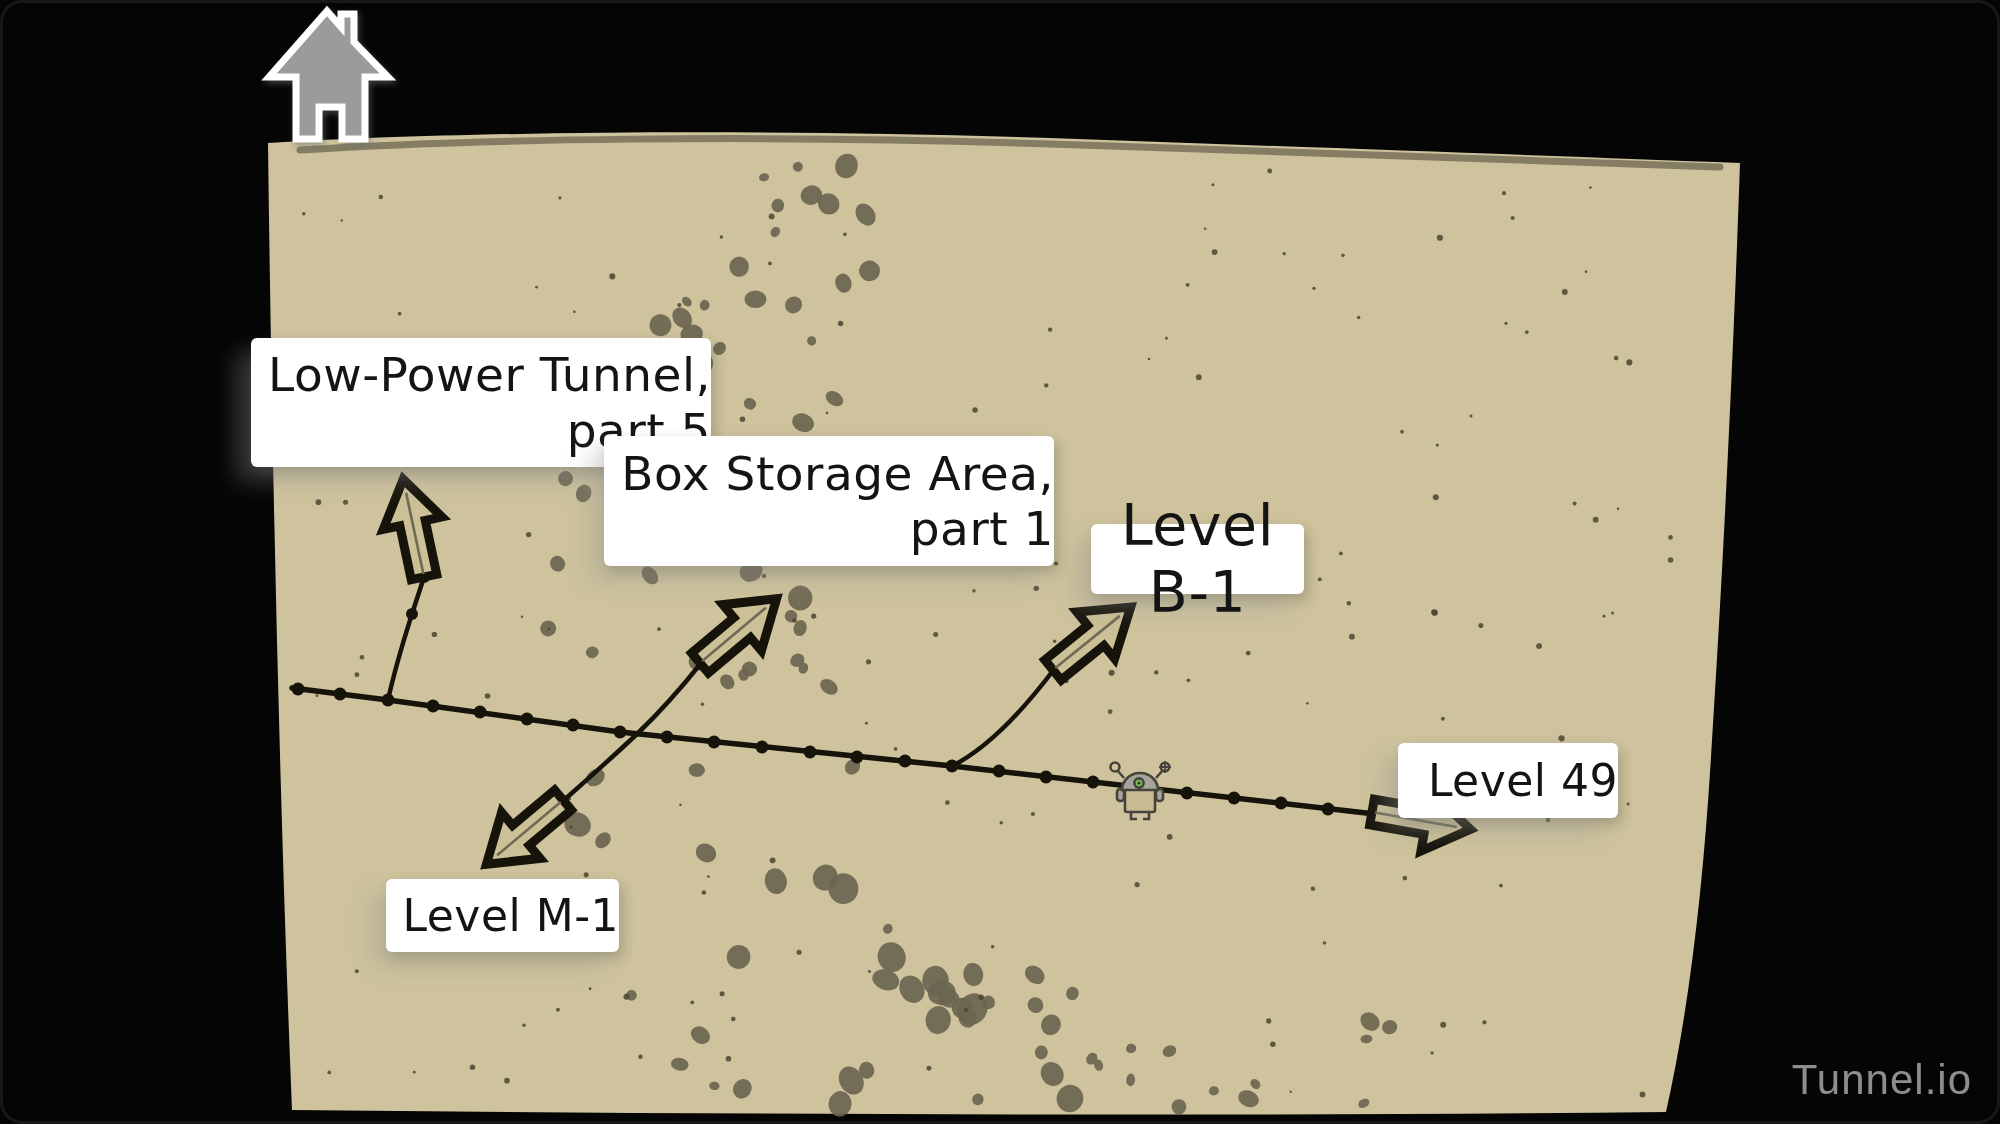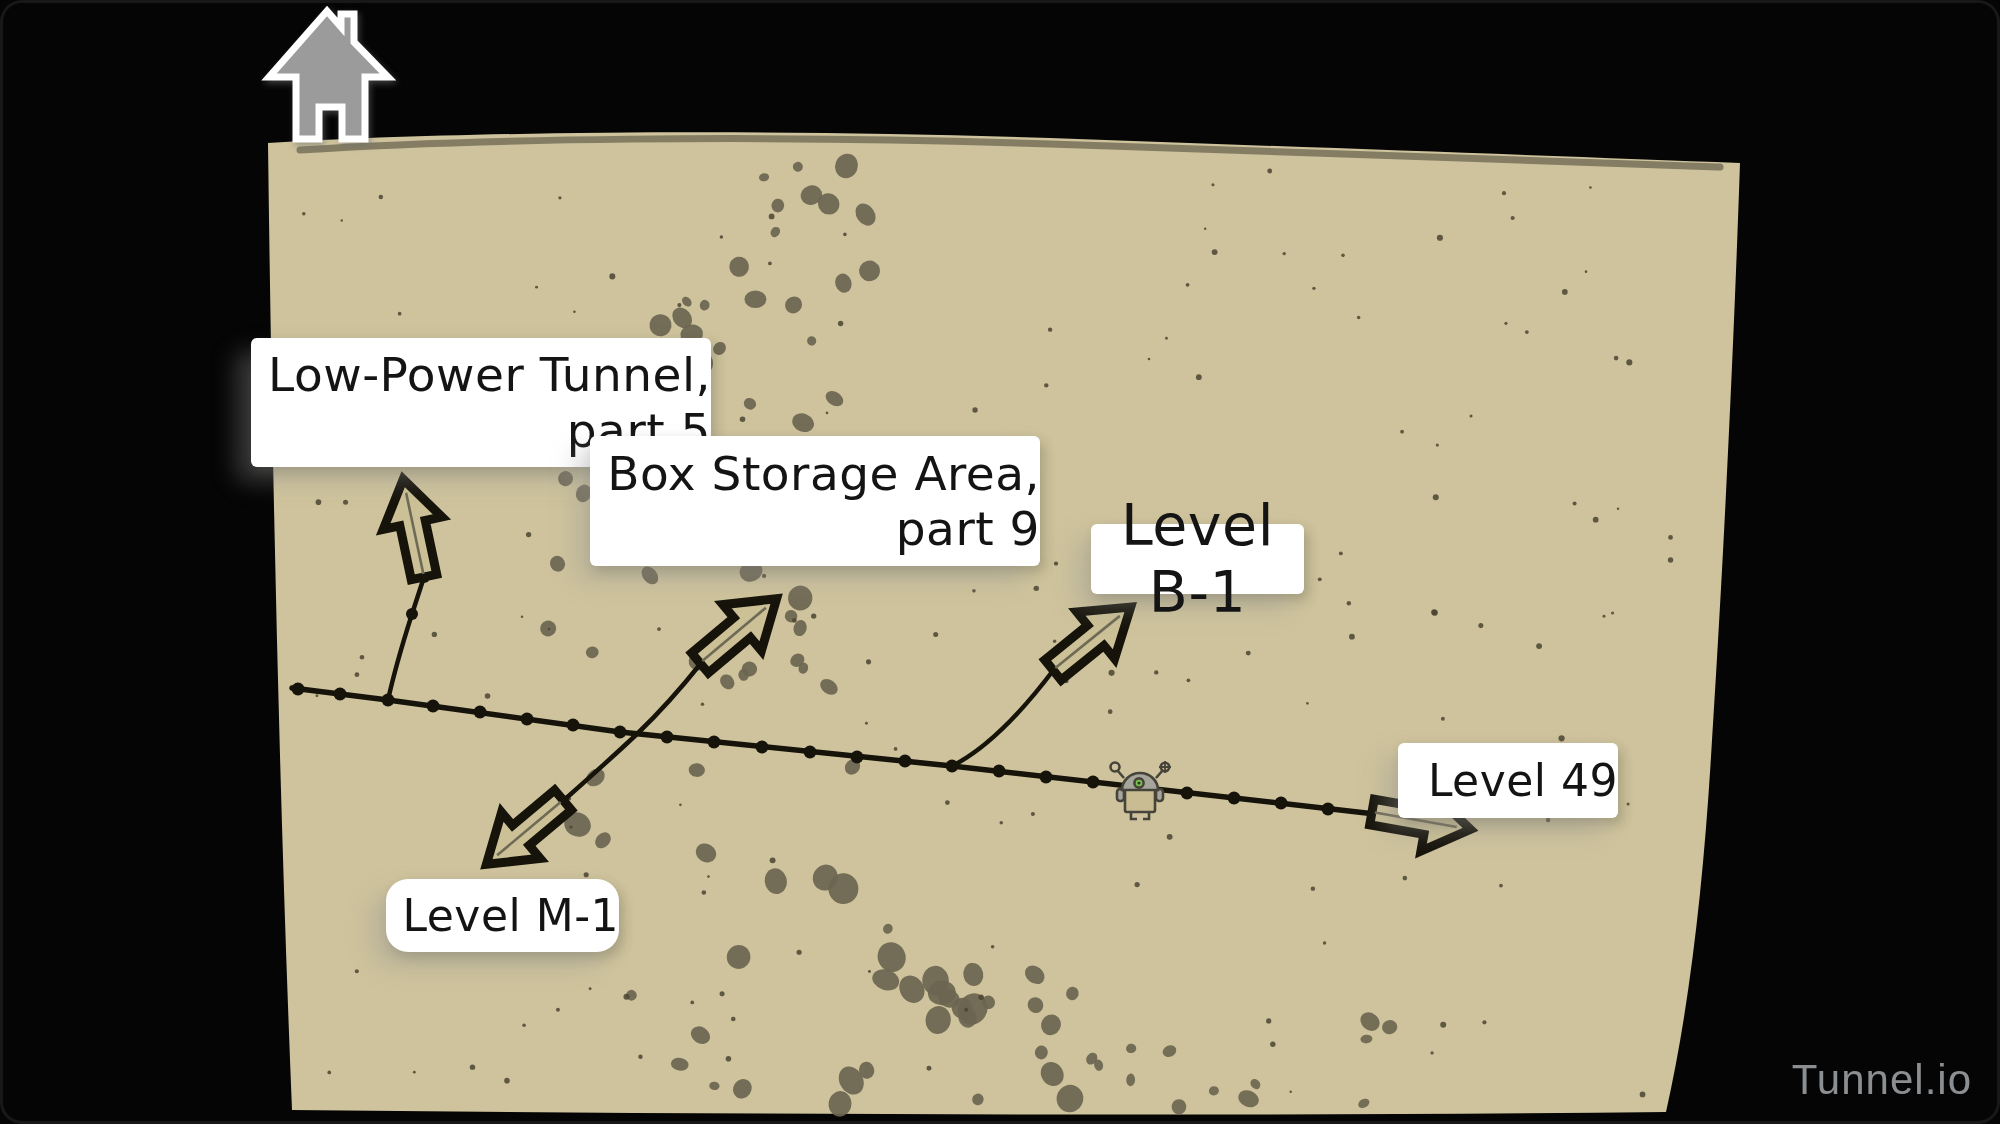--- a/index.html
+++ b/index.html
@@ -16,24 +16,24 @@
     border-radius:6px;
     display:flex;flex-direction:column;align-items:flex-end;justify-content:center;
     text-align:center;
     line-height:1.18;
     box-shadow:-14px 14px 24px rgba(150,150,150,0.38), 4px 6px 12px rgba(60,58,44,0.25);
     cursor:pointer;
     letter-spacing:0.5px;
   }
   .map-label span{display:block;}
   .lbl-lowpower {left:251px; top:338px; width:460px; height:129px; font-size:47px;}
-  .lbl-boxstorage{left:590px; top:436px; width:450px; height:130px; font-size:47px;}
+  .lbl-boxstorage{left:604px; top:436px; width:450px; height:130px; font-size:47px;}
   .lbl-b1 {left:1091px;top:524px; width:213px; height:70px; font-size:57px;}
   .lbl-49 {left:1398px;top:711px; width:220px; height:75px; font-size:44px;margin-top:32px;}
-  .lbl-m1 {left:386px; top:879px; width:233px; height:73px; font-size:44px;border-radius:22px;}
+  .lbl-m1 {left:386px; top:879px; width:233px; height:73px; font-size:44px;}
 
   .home-button{
     position:absolute;left:258px;top:4px;width:142px;height:142px;cursor:pointer;
   }
   .home-button svg{filter:drop-shadow(2px 3px 3px rgba(110,110,110,0.55));}
 
   .watermark{
     position:absolute;right:28px;bottom:20px;
     color:#8c8f92;font-size:42px;letter-spacing:1px;
     font-family:"Liberation Sans","DejaVu Sans",sans-serif;
@@ -403,21 +403,21 @@
       <circle cx="1139" cy="783" r="1.6" fill="#2c3a22" stroke="none"></circle>
     </g>
   </svg>
 
   <div class="map-label lbl-lowpower">
     <span>Low-Power Tunnel,</span>
     <span>part 5</span>
   </div>
   <div class="map-label lbl-boxstorage">
     <span>Box Storage Area,</span>
-    <span>part 9</span>
+    <span>part 1</span>
   </div>
   <div class="map-label lbl-b1">
     <span>Level B-1</span>
   </div>
   <div class="map-label lbl-49">
     <span>Level 49</span>
   </div>
   <div class="map-label lbl-m1">
     <span>Level M-1</span>
   </div>

